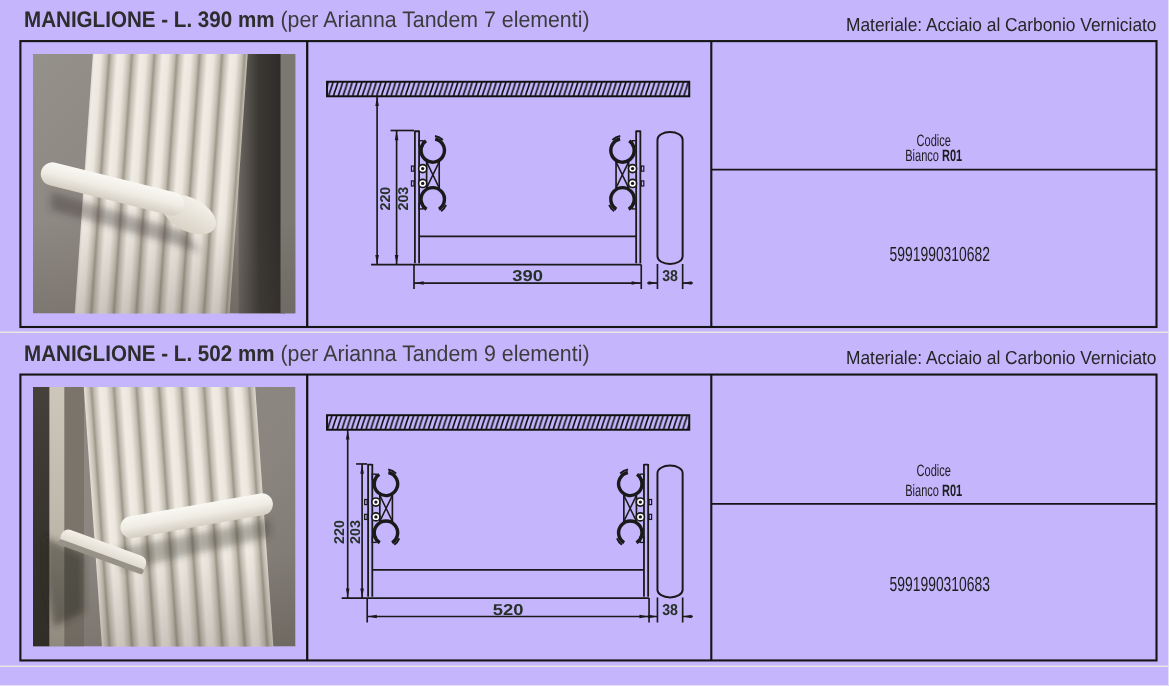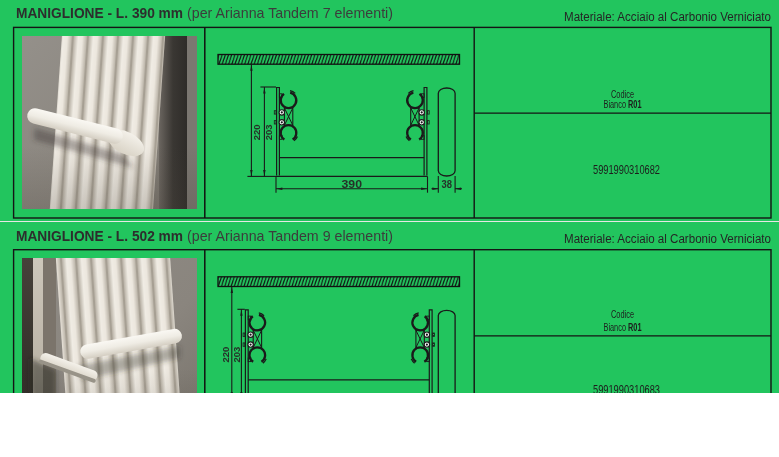--- a/index.html
+++ b/index.html
@@ -1,16 +1,16 @@
 <!DOCTYPE html>
 <html><head>
 <meta charset="utf-8">
 <style>
   html,body { margin:0; padding:0; background:#ffffff; }
-  #page { position:relative; width:779px; height:393px; background:#22c55e;
+  #page { position:relative; width:779px; height:457px; background:#c4b5fd;
            font-family:"Liberation Sans", sans-serif; }
   svg { position:absolute; left:0; top:0; }
   svg text { font-family:"Liberation Sans", sans-serif; }
 </style>
 </head>
 <body>
 
 <div id="page">
 <svg width="779" height="457" viewBox="0 0 779 457">
 <defs>

